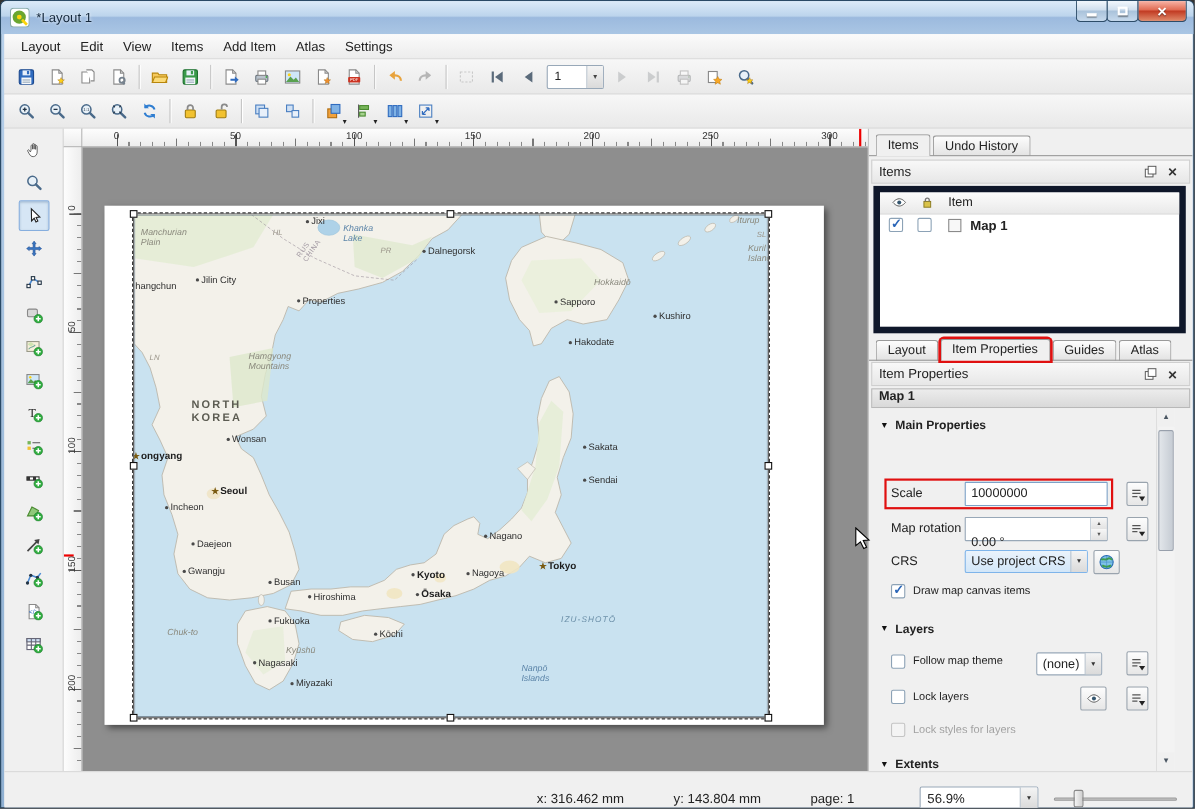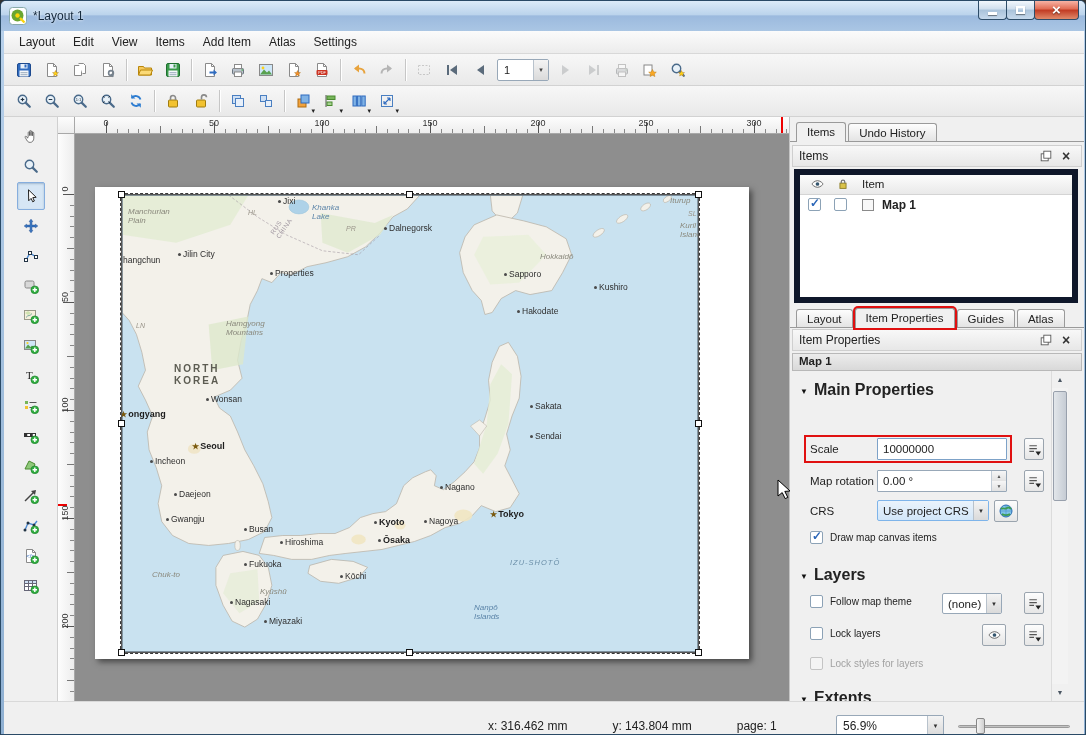--- a/index.html
+++ b/index.html
@@ -93,27 +93,27 @@
 .il-item-label{position:absolute;left:62px;top:3px}
 .il-row{height:20px;position:relative}
 .cb{width:13px;height:13px;background:#fff;border:1px solid #8ca2b6;border-radius:2px;position:relative}
 .cb.checked::after{content:"✓";position:absolute;left:1px;top:-3px;font-size:12px;font-weight:bold;color:#2b66b8}
 .cb.disabled{background:#f4f4f4;border-color:#c4c4c4}
 .il-row .cb{position:absolute;top:3px}
 .item-frame{position:absolute;left:62px;top:4px;width:12px;height:12px;border:1px solid #8a8a8a;background:#f8f8f8}
 .il-row .rl{position:absolute;left:82px;top:3px;font-weight:bold}
 .map1-header{position:absolute;left:2px;right:2px;top:236px;height:18px;background:linear-gradient(#ececec,#d9d9d9);border:1px solid #b8b8b8;font-weight:bold;padding:1px 6px;font-size:11.5px}
 .props-body{position:absolute;left:2px;right:2px;top:254px;bottom:0;background:#f0f0f0;overflow:hidden}
-.sec-h{position:absolute;left:8px;font-weight:bold;font-size:16px}
+.sec-h{position:absolute;left:8px;font-weight:bold;font-size:11px}
 .sec-h::before{content:"▼";font-size:8px;margin-right:6px;vertical-align:1px;color:#111}
 .btn{position:absolute;height:22px;background:linear-gradient(#f9f9f9,#e0e0e0);border:1px solid #8e9aa6;border-radius:3px;text-align:center;line-height:20px;font-size:11.5px}
 .frow-label{position:absolute;left:18px;font-size:11.5px}
 .tinput{position:absolute;height:22px;background:#fff;border:1px solid #7da2c8;border-radius:1px;font-size:11.5px;padding:0 5px;font-family:"Liberation Sans",sans-serif;color:#222}
 .spinbox{position:absolute;height:22px;background:#fff;border:1px solid #98a8b8;border-radius:1px;font-size:11.5px;display:flex}
-.spinbox .sv{flex:1;padding:4px 0 0 5px}
+.spinbox .sv{flex:1;padding:16px 0 0 5px}
 .spins{width:15px;border-left:1px solid #c2ccd6;display:flex;flex-direction:column}
 .spins span{flex:1;display:flex;align-items:center;justify-content:center;background:linear-gradient(#f6f6f6,#e2e2e2)}
 .spins .up::before{content:"▲";font-size:5px;color:#555}
 .spins .dn::before{content:"▼";font-size:5px;color:#555}
 .combo{position:absolute;height:21px;border:1px solid #98a8b8;border-radius:2px;background:#fff;display:flex;align-items:center;font-size:11.5px}
 .combo.sel{background:linear-gradient(#eaf3fc,#d2e6f8);border-color:#7eb4ea}
 .combo .cv{flex:1;padding-left:5px;white-space:nowrap;overflow:hidden}
 .combo .ca{width:15px;height:100%;display:flex;align-items:center;justify-content:center;background:linear-gradient(#f4f4f4,#dadada);border-left:1px solid #b8c2cc}
 .combo .ca::before{content:"▼";font-size:6px;color:#333}
 .sqbtn{position:absolute;height:22px;background:linear-gradient(#fdfdfd,#e6e6e6);border:1px solid #9aa4ae;border-radius:2px;display:flex;align-items:center;justify-content:center}

